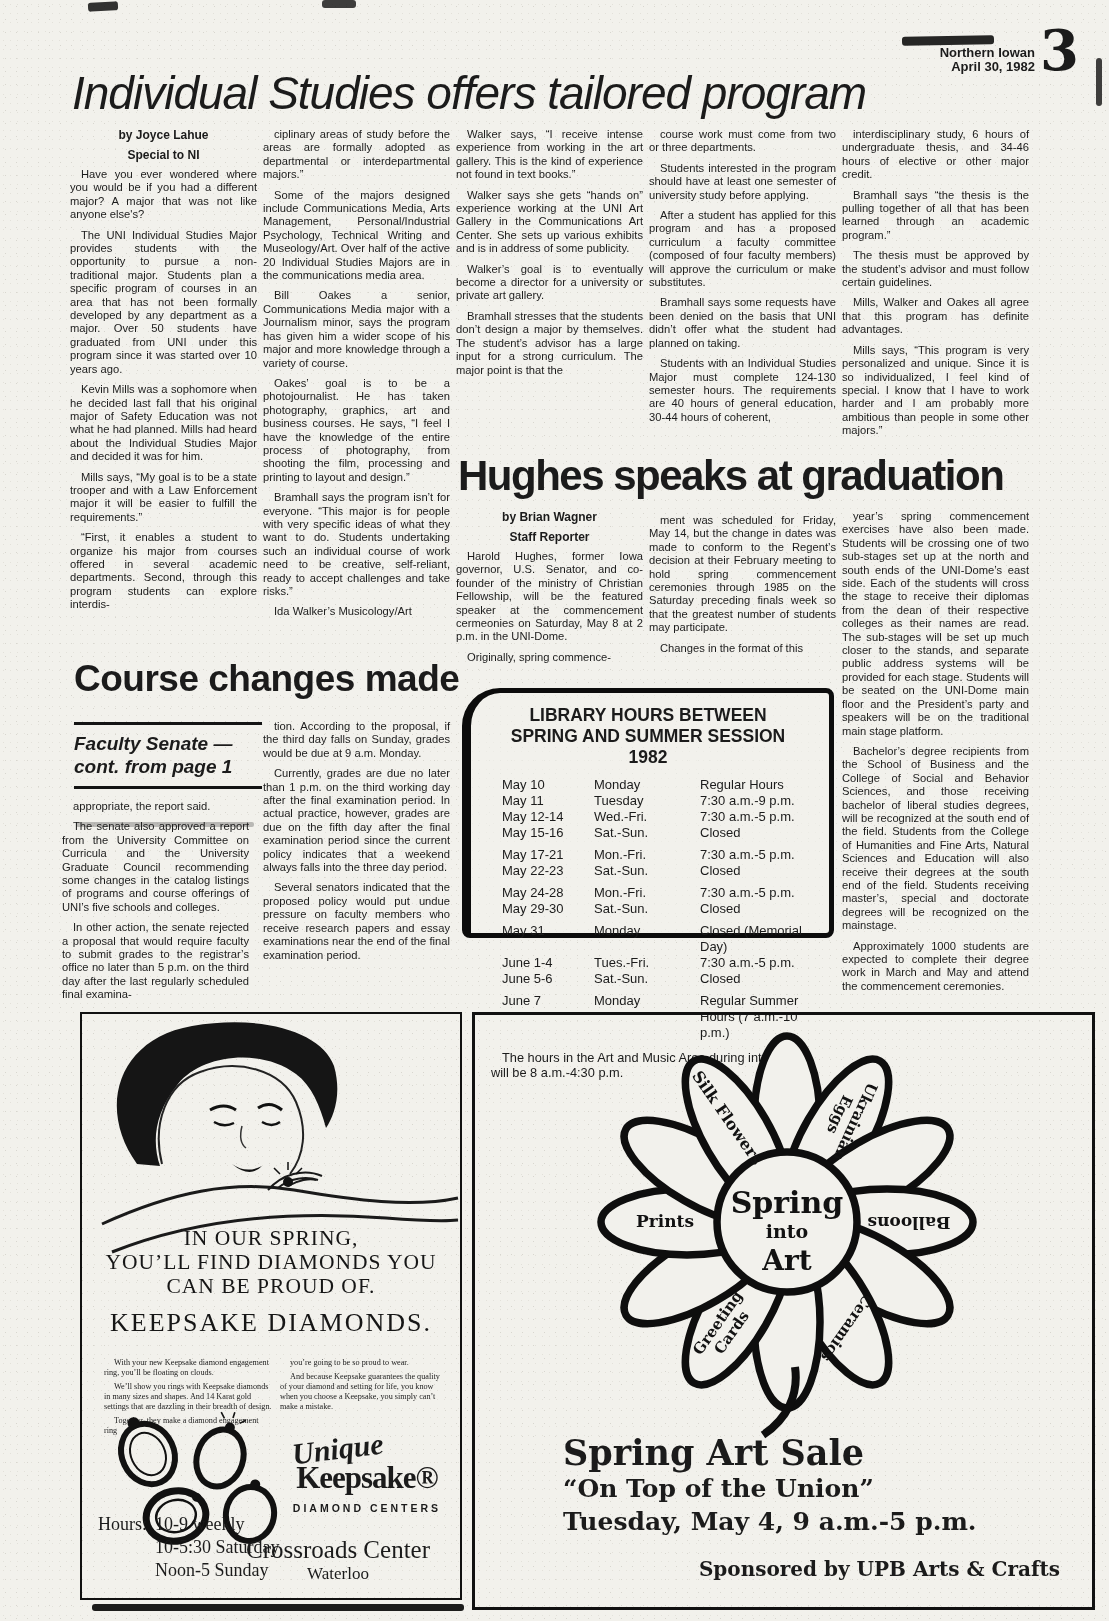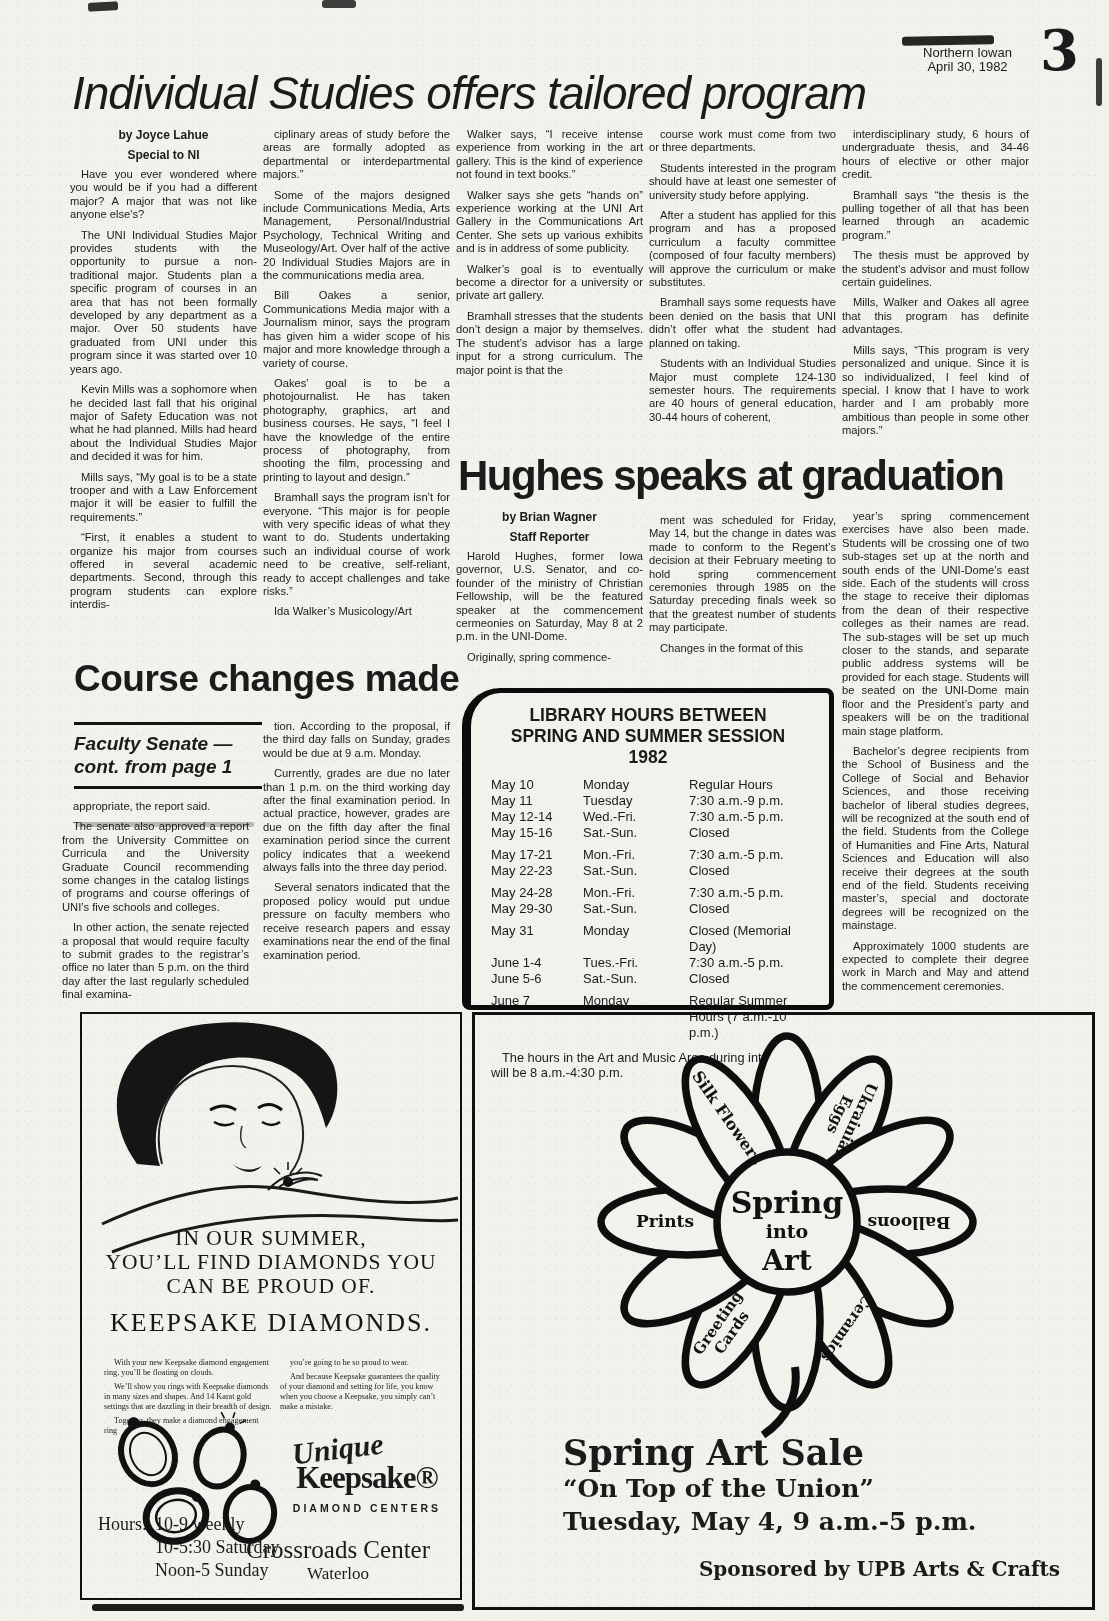--- a/index.html
+++ b/index.html
@@ -2,21 +2,21 @@
 <html><head>
 <meta charset="utf-8">
 <style>
   html,body{margin:0;padding:0;background:#555;}
   .page{position:relative;width:1109px;height:1621px;margin:0 auto;overflow:hidden;
     background-color:#f2f1ec;
     background-image:radial-gradient(#d8d6cf 0.5px, transparent 0.6px),radial-gradient(#e3e1da 0.5px, transparent 0.6px);
     background-size:11px 13px,7px 9px;
     color:#1b1b1b;font-family:"Liberation Sans",sans-serif;}
   
-  .masthead{position:absolute;top:46px;left:900px;width:135px;text-align:center;font-weight:normal;font-size:13px;line-height:14px;}
+  .masthead{position:absolute;top:46px;left:900px;width:135px;text-align:right;font-weight:bold;font-size:13px;line-height:14px;}
   .page-number{position:absolute;top:22px;left:1040px;font-family:"DejaVu Serif",serif;font-weight:bold;font-size:56px;line-height:56px;}
   
   .artifact{position:absolute;background:#101010;border-radius:3px;}
   .a1{top:2px;left:88px;width:30px;height:9px;transform:rotate(-3deg);opacity:.85;}
   .a2{top:0;left:322px;width:34px;height:8px;opacity:.8;}
   .a3{top:36px;left:902px;width:92px;height:9px;transform:rotate(-1deg);opacity:.9;}
   .a4{top:58px;left:1096px;width:6px;height:48px;opacity:.8;}
   .a5{top:1604px;left:92px;width:372px;height:7px;opacity:.95;}
   .a6{top:822px;left:76px;width:178px;height:5px;opacity:.25;border-radius:2px;}
   
@@ -28,25 +28,25 @@
   .col p{margin:0 0 7px;text-indent:11px;}
   .byline{font-weight:bold;text-align:center;font-size:12px;line-height:14px;margin-bottom:6px;}
   .c1{left:70px;top:128px;}  .c2{left:263px;top:128px;}
   .c3{left:456px;top:128px;} .c4{left:649px;top:128px;} .c5{left:842px;top:128px;}
   .h1{left:456px;top:510px;} .h2{left:649px;top:514px;} .h3{left:842px;top:510px;}
   .f1{left:62px;top:800px;}  .f2{left:263px;top:720px;}
   
   .cont-box{position:absolute;left:74px;top:722px;width:188px;border-top:3px solid #141414;border-bottom:3px solid #141414;padding:7px 0 8px;}
   .cont-box .l{font-weight:bold;font-size:19px;line-height:23px;font-style:italic;}
   
-  .library{position:absolute;left:462px;top:688px;width:372px;height:322px;box-sizing:border-box;
+  .library{position:absolute;left:462px;top:688px;width:372px;height:250px;box-sizing:border-box;
     border:5px solid #0c0c0c;border-left-width:9px;border-radius:38px 8px 8px 8px;padding:12px 24px 8px 20px;background:rgba(242,241,236,.6);}
   .lib-title{text-align:center;font-weight:bold;font-size:17.5px;line-height:21px;}
   .lib-table{margin-top:9px;font-size:13px;line-height:16px;}
-  .lib-row{display:flex;}
+  .lib-row{display:flex;margin-left:11px;}
   .lib-row.gap{margin-top:6px;}
   .cell-dates{width:92px;flex:none;}
   .cell-days{width:106px;flex:none;}
   .cell-hours{flex:1;}
   .lib-note{margin-top:9px;font-size:12.8px;line-height:15px;text-indent:11px;}
   
   .keepsake{position:absolute;left:80px;top:1012px;width:382px;height:588px;box-sizing:border-box;border:2px solid #111;font-family:"Liberation Serif",serif;}
   .kp-art{position:absolute;top:0;left:0;}
   .kp-head{position:absolute;top:212px;left:0;width:100%;text-align:center;font-size:21.5px;line-height:24px;letter-spacing:1px;color:#161616;}
   .kp-head .big{font-size:26px;margin-top:13px;letter-spacing:2px;}
@@ -262,21 +262,21 @@
       <path d="M180,108 q10,6 18,0" fill="none" stroke="#111" stroke-width="2.4"></path>
       <path d="M160,112 q-4,16 4,22" fill="none" stroke="#333" stroke-width="1.5"></path>
       <path d="M150,150 q14,10 30,2 q-12,13 -30,-2" fill="#141414"></path>
       <path d="M20,210 C90,178 150,166 212,176 C272,186 330,194 376,184" fill="none" stroke="#1a1a1a" stroke-width="3"></path>
       <path d="M30,238 C110,206 200,196 304,204 C330,206 356,208 376,206" fill="none" stroke="#1a1a1a" stroke-width="3"></path>
       <path d="M186,176 C200,160 222,154 240,162 M196,174 C208,164 224,162 236,166 M206,172 C216,166 228,164 234,166" fill="none" stroke="#1a1a1a" stroke-width="2"></path>
       <circle cx="206" cy="168" r="5" fill="#111"></circle>
       <path d="M206,156 v-8 M198,160 l-6,-6 M214,160 l6,-6" stroke="#111" stroke-width="1.5"></path>
     </svg>
     <div class="kp-head">
-      <div>IN OUR SUMMER,</div>
+      <div>IN OUR SPRING,</div>
       <div>YOU’LL FIND DIAMONDS YOU</div>
       <div>CAN BE PROUD OF.</div>
       <div class="big">KEEPSAKE DIAMONDS.</div>
     </div>
     <div class="kp-copy left">
         <p>With your new Keepsake diamond engagement ring, you’ll be floating on clouds.</p>
         <p>We’ll show you rings with Keepsake diamonds in many sizes and shapes. And 14 Karat gold settings that are dazzling in their breadth of design.</p>
         <p>Together, they make a diamond engagement ring</p>
       </div>
     <div class="kp-copy right">

